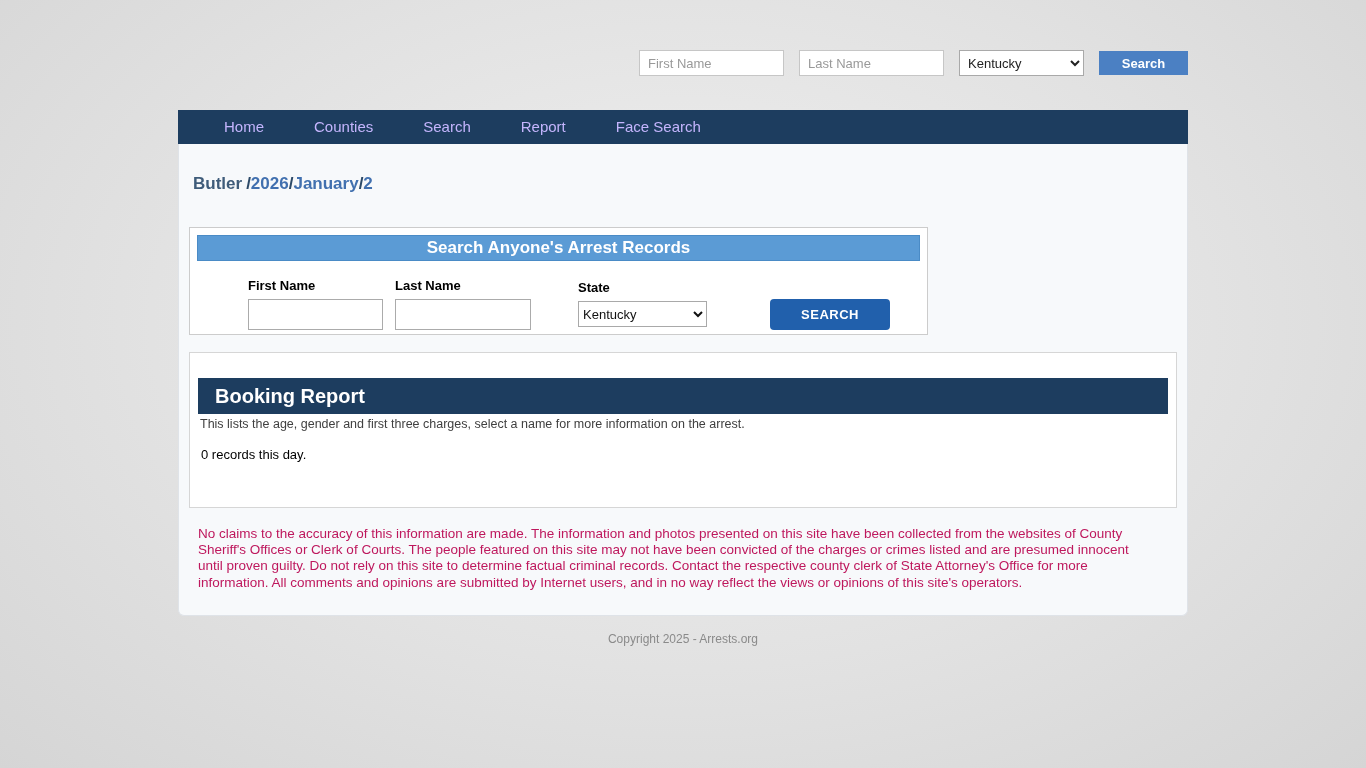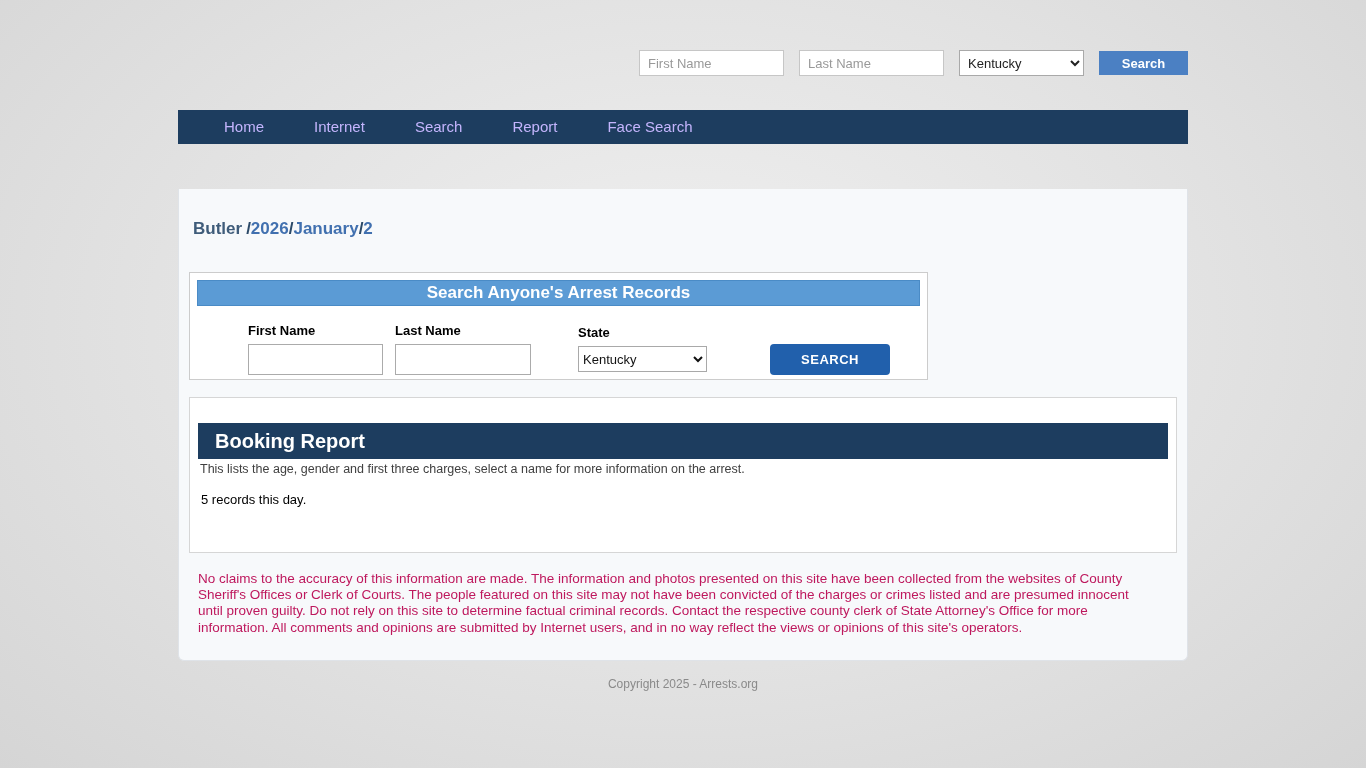--- a/index.html
+++ b/index.html
@@ -74,21 +74,20 @@
     border-top: none;
     border-radius: 0 0 6px 6px;
     padding: 0 0 24px 0;
   }
 
   
   .breadcrumb {
     padding: 30px 0 0 14px;
     font-size: 17px;
     font-weight: bold;
-    margin-top: 45px;
   }
   .breadcrumb .county { color: #3f5c7a; margin-right: 4px; }
   .breadcrumb .sep { color: #2c4a68; }
   .breadcrumb a { color: #4170af; text-decoration: none; }
 
   
   .search-box {
     margin: 33px 0 0 10px;
     width: 739px;
     background: #ffffff;
@@ -206,21 +205,21 @@
     <input type="text" placeholder="First Name" style="">
     <input type="text" placeholder="Last Name" style="">
     <select>
       <option>Kentucky</option>
     </select>
     <button class="top-search-btn">Search</button>
   </div>
 
   <div class="navbar">
     <a href="#">Home</a>
-    <a href="#">Internet</a>
+    <a href="#">Counties</a>
     <a href="#">Search</a>
     <a href="#">Report</a>
     <a href="#">Face Search</a>
   </div>
 
   <div class="card">
 
     <div class="breadcrumb">
       <span class="county">Butler</span><span class="sep">/</span><a href="#">2026</a><span class="sep">/</span><a href="#">January</a><span class="sep">/</span><a href="#">2</a>
     </div>
@@ -242,21 +241,21 @@
             <option>Kentucky</option>
           </select>
         </div>
         <button class="mid-search-btn">SEARCH</button>
       </div>
     </div>
 
     <div class="booking-box">
       <div class="booking-header">Booking Report</div>
       <div class="booking-desc">This lists the age, gender and first three charges, select a name for more information on the arrest.</div>
-      <div class="booking-records">5 records this day.</div>
+      <div class="booking-records">0 records this day.</div>
     </div>
 
     <div class="disclaimer">No claims to the accuracy of this information are made. The information and photos presented on this site have been collected from the websites of County Sheriff's Offices or Clerk of Courts. The people featured on this site may not have been convicted of the charges or crimes listed and are presumed innocent until proven guilty. Do not rely on this site to determine factual criminal records. Contact the respective county clerk of State Attorney's Office for more information. All comments and opinions are submitted by Internet users, and in no way reflect the views or opinions of this site's operators.</div>
 
   </div>
 
   <div class="footer">Copyright 2025 - Arrests.org</div>
 
 </div>
 

